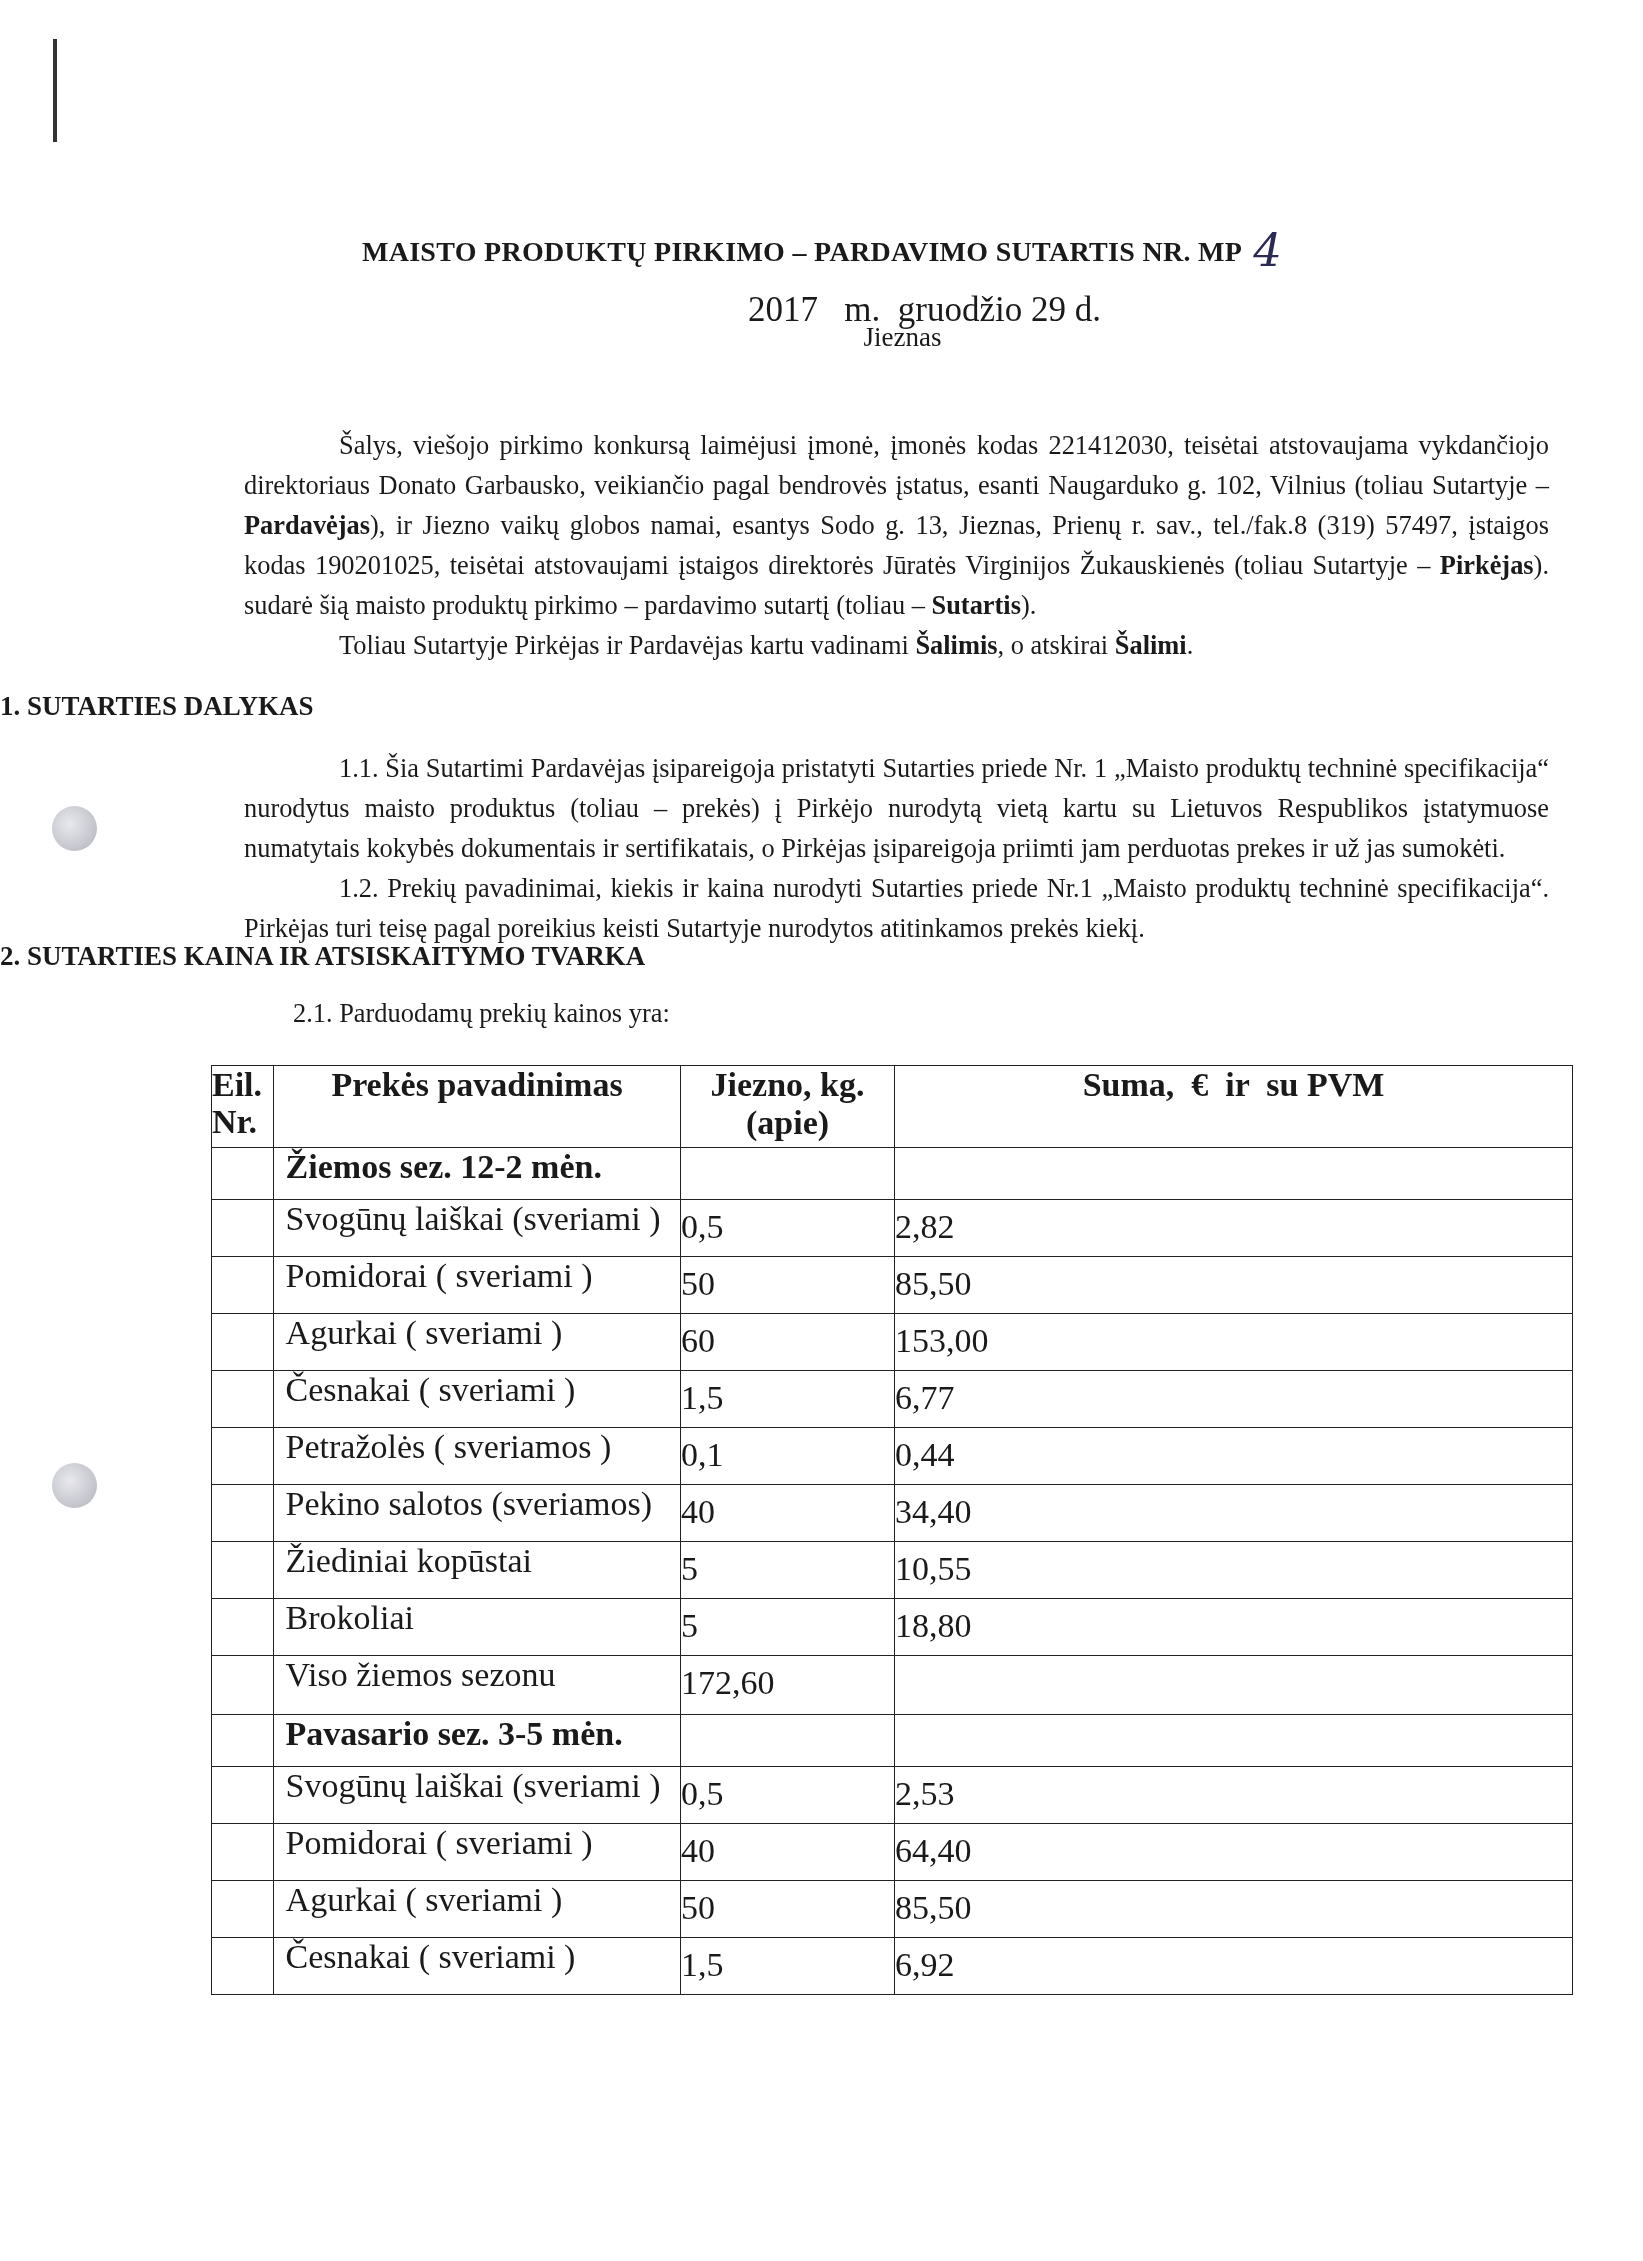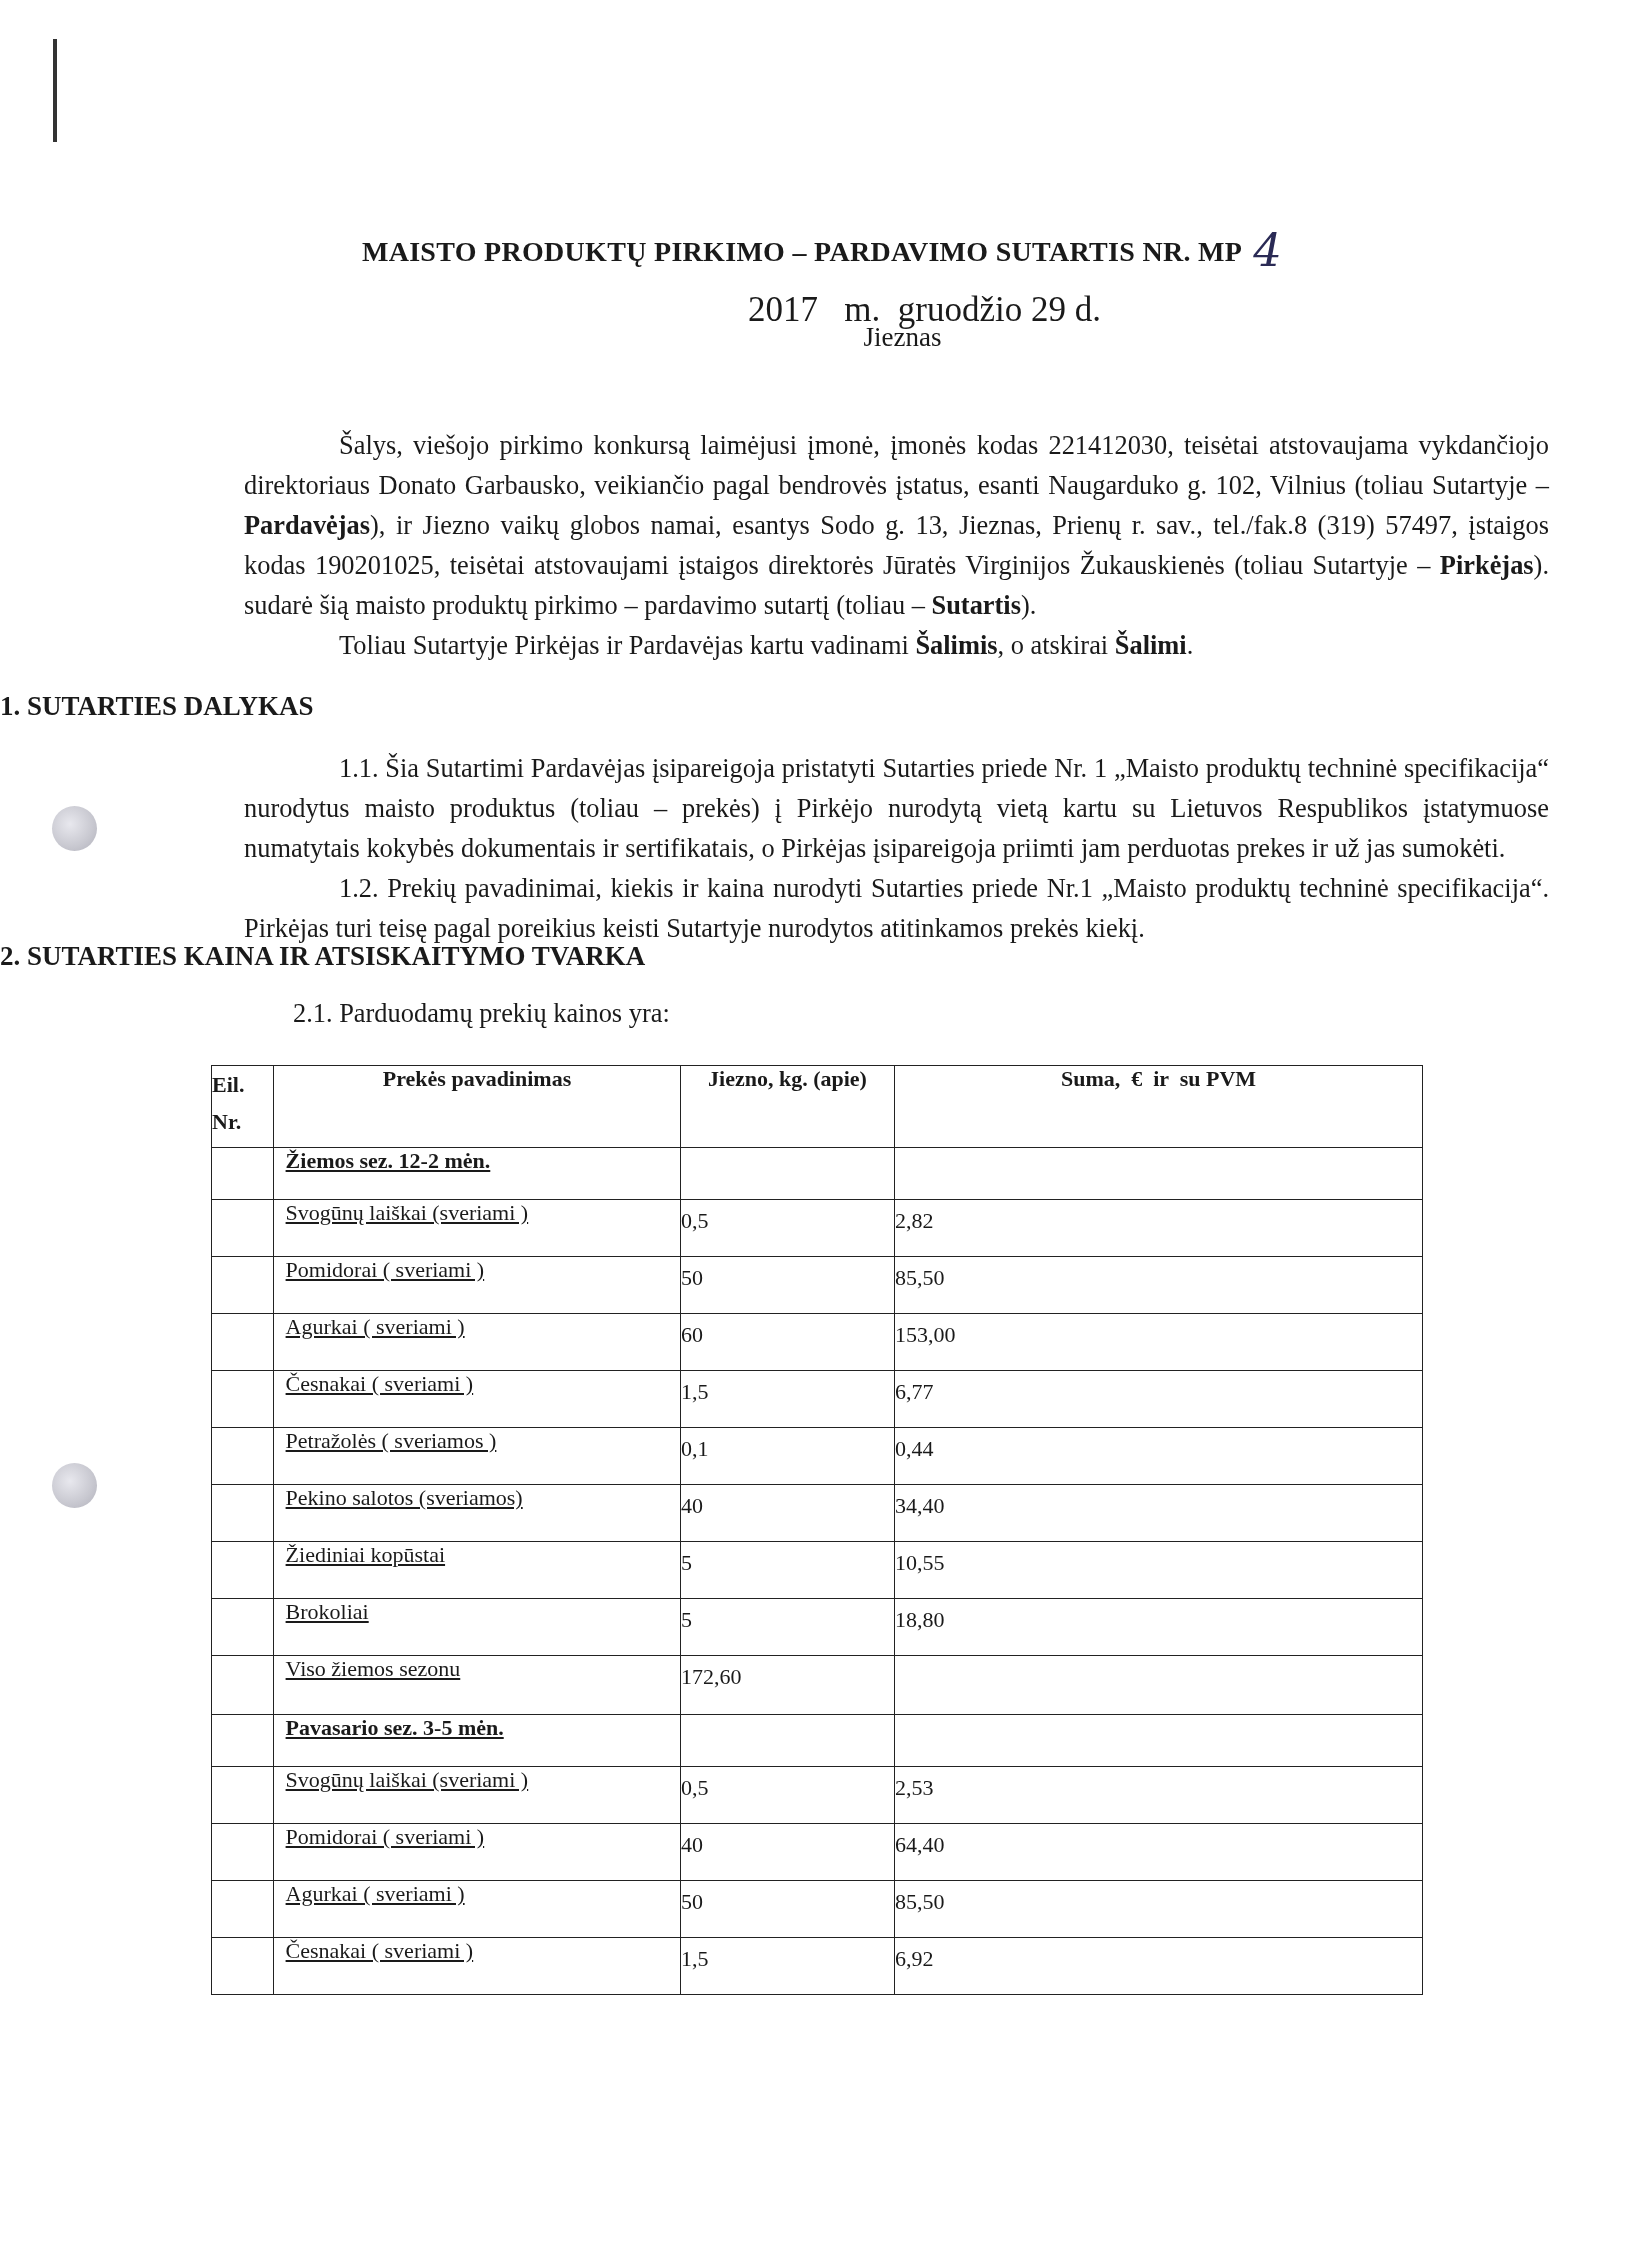--- a/index.html
+++ b/index.html
@@ -33,33 +33,33 @@
   }
   .para p { margin: 0; }
   .indent { text-indent: 95px; }
   .indent2 { text-indent: 95px; }
   .section-h {
     position: absolute; left: 0; width: 1644px; 
     font-weight: bold; font-size: 27px;
   }
   .sub { position: absolute; left: 293px; font-size: 26.4px; }
   table.prices {
-    position: absolute; left: 211px; top: 1065px; width: 1212px;
-    border-collapse: collapse; font-size: 22px;
+    position: absolute; left: 211px; top: 1065px; width: 1362px;
+    border-collapse: collapse; font-size: 34px;
   }
   table.prices td, table.prices th {
     border: 1.3px solid #222; padding: 0; vertical-align: top;
   }
   table.prices tr { border-bottom: 1.9px solid #222; }
   table.prices th { font-weight: bold; height: 81px; }
   th.c-nr { width: 61px; text-align: left; padding-left: 14px; padding-top: 11.6px; line-height: 37px; }
   th.c-name { width: 406px; text-align: center; padding-top: 6.4px; }
   th.c-qty { width: 213px; text-align: center; vertical-align: middle; }
   th.c-sum { text-align: center; vertical-align: middle; }
-  td.name { padding-left: 11.6px !important; vertical-align: middle; text-decoration: underline; }
+  td.name { padding-left: 11.6px !important; vertical-align: middle; }
   td.qty, td.sum { padding-top: 7.7px !important; }
   tr.season td.name { font-weight: bold; }
   .r-h { height: 52px; }
   .r-m { height: 57px; }
   .r-t { height: 59px; }
 </style>
 </head>
 <body>
 
 <div class="page">

